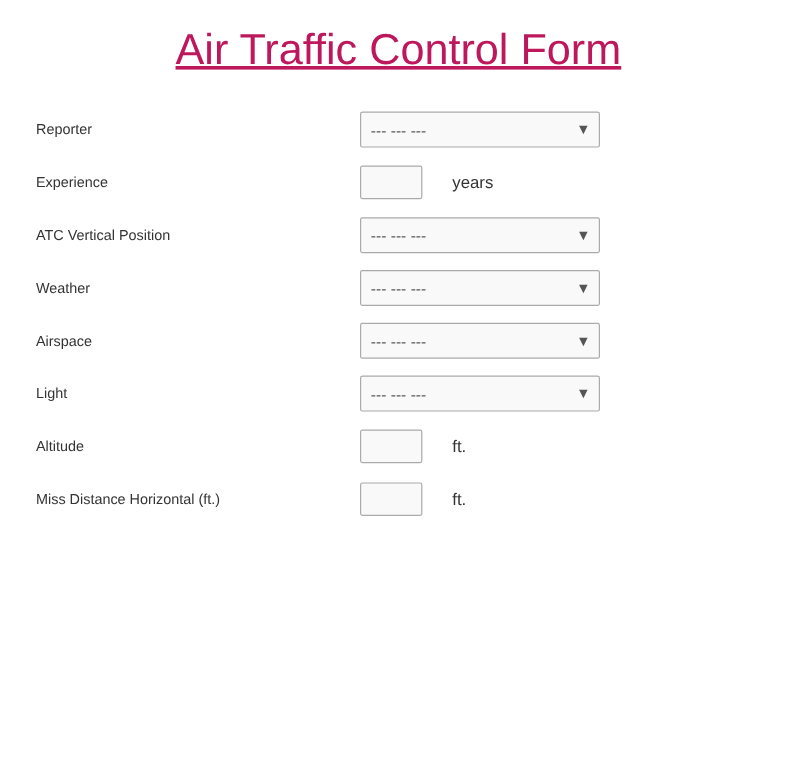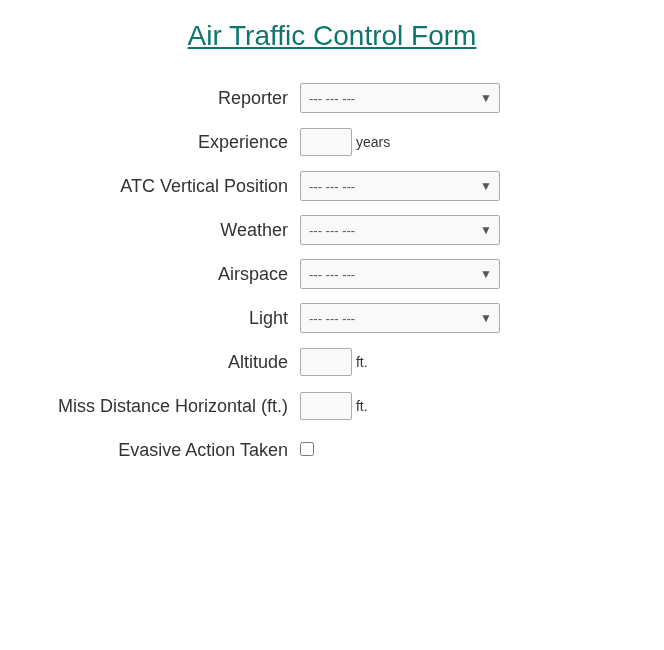--- a/index.html
+++ b/index.html
@@ -21,40 +21,39 @@
       width: 664px;
       padding: 20px 30px 30px 30px;
     }
 
     .page-title {
       text-align: center;
       margin-bottom: 24px;
     }
 
     .page-title a {
-      color: #0f766e;
-      font-size: 28px;
+      color: #be185d;
+      font-size: 36px;
       font-weight: normal;
     }
 
     .form-table {
       width: 100%;
       border-collapse: collapse;
     }
 
     .form-table tr {
       height: 44px;
     }
 
     .form-table td.label-cell {
-      text-align: right;
       padding-right: 12px;
       font-weight: normal;
       color: #333;
-      font-size: 18px;
+      font-size: 12px;
       width: 270px;
       vertical-align: middle;
     }
 
     .form-table td.field-cell {
       vertical-align: middle;
       padding: 4px 0;
     }
 
     .select-wrapper {
@@ -91,21 +90,21 @@
       width: 52px;
       height: 28px;
       border: 1px solid #aaa;
       background: #f9f9f9;
       padding: 2px 4px;
       font-size: 13px;
       border-radius: 2px;
     }
 
     .unit-label {
-      margin-left: 0;
+      margin-left: 21px;
       color: #333;
       font-size: 14px;
     }
 
     .checkbox-input {
       width: 14px;
       height: 14px;
       margin: 0;
       cursor: pointer;
     }
@@ -200,24 +199,18 @@
 
       <tr>
         <td class="label-cell">Miss Distance Horizontal (ft.)</td>
         <td class="field-cell">
           <input type="text" class="text-input" value="" style="">
           <span class="unit-label">ft.</span>
         </td>
       </tr>
 
 
-      <tr>
-        <td class="label-cell">Evasive Action Taken</td>
-        <td class="field-cell">
-          <input type="checkbox" class="checkbox-input" style="">
-        </td>
-      </tr>
 
 
 
     </tbody>
   </table>
 </div>
 
 </body></html>

